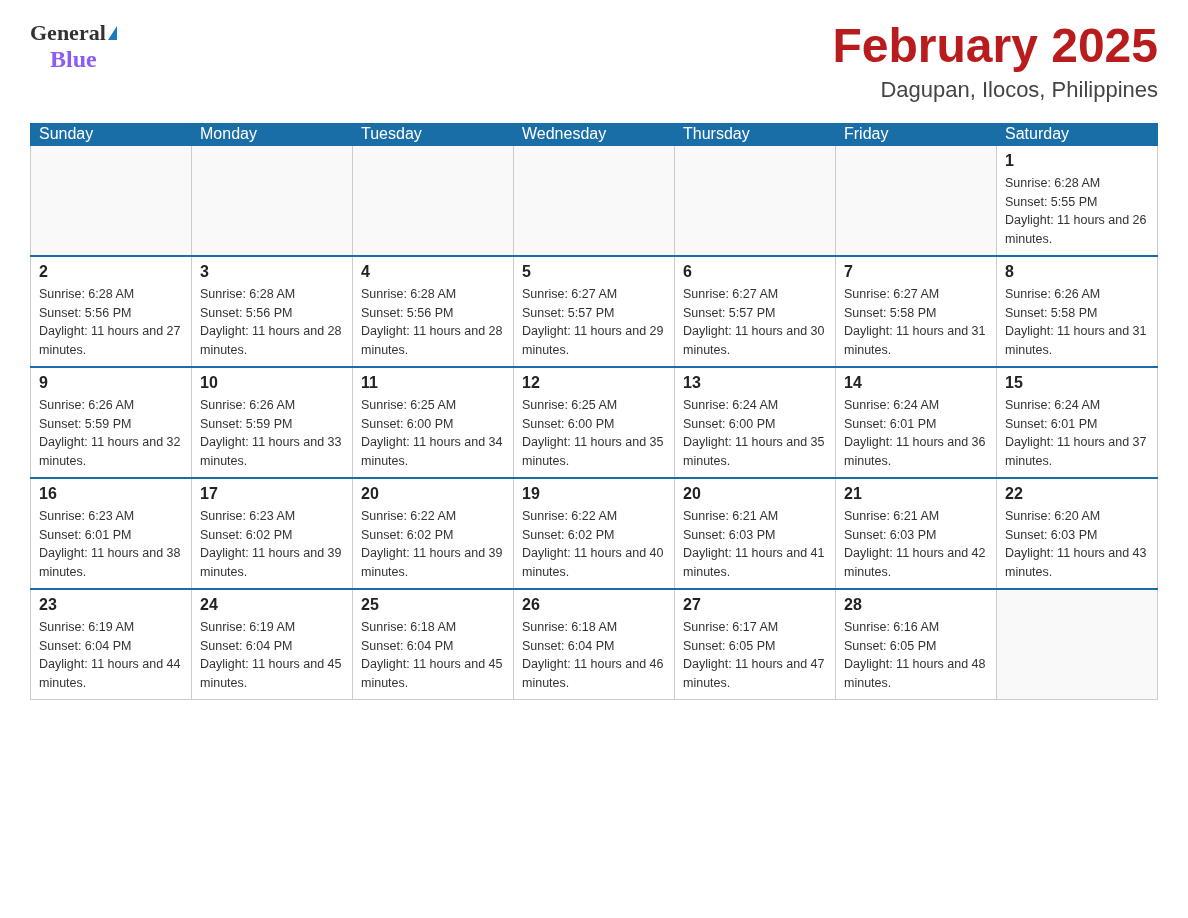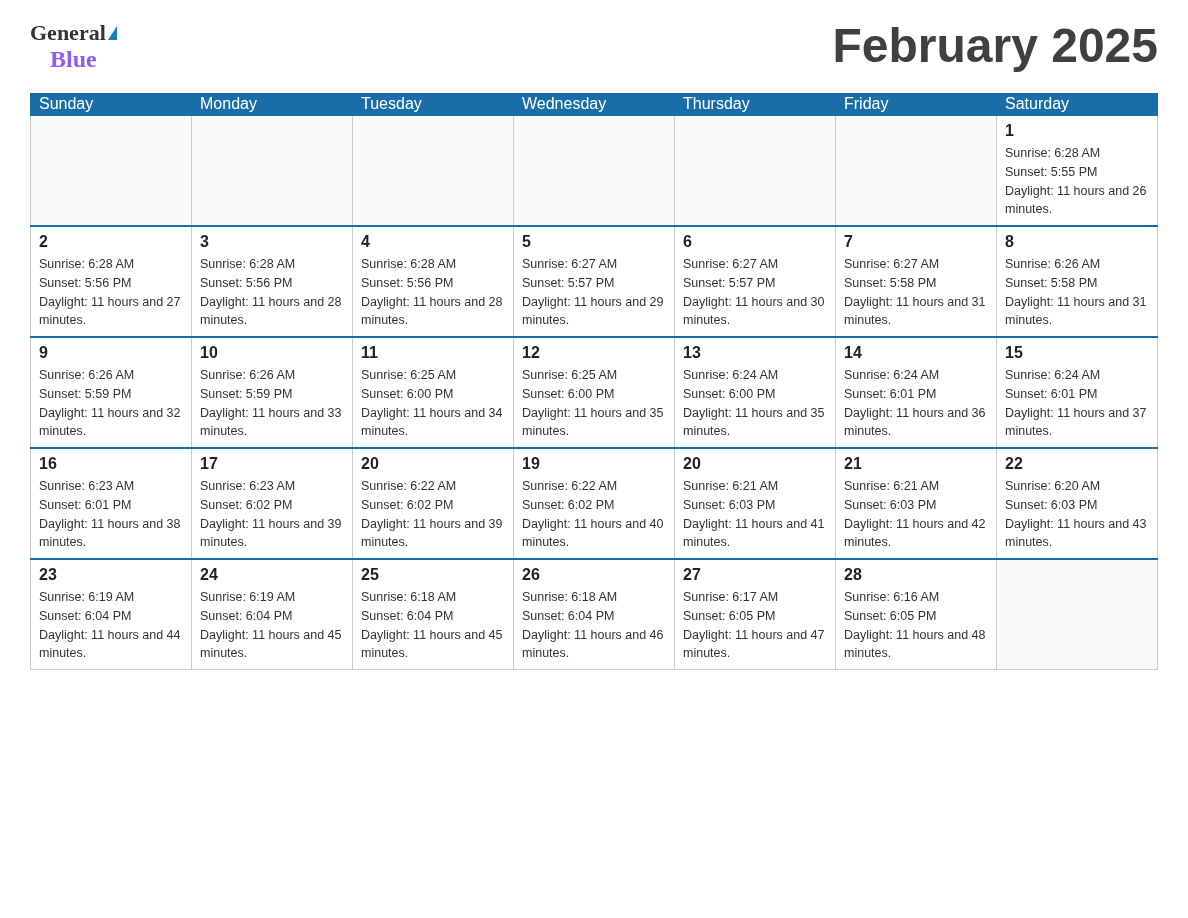--- a/index.html
+++ b/index.html
@@ -36,21 +36,21 @@
       display: flex;
       flex-direction: column;
       align-items: center;
     }
     .title-block {
       text-align: right;
     }
     .month-title {
       font-size: 48px;
       font-weight: bold;
-      color: #404040;
+      color: #b91c1c;
       line-height: 1.1;
     }
     .location-title {
       font-size: 22px;
       color: #444;
       margin-top: 4px;
     }
     .calendar {
       width: 100%;
       border-collapse: collapse;
@@ -104,20 +104,21 @@
           <div style="width:0; height:0; border-left:9px solid transparent; border-right:0px solid transparent; border-bottom:14px solid #1a7abf; margin-left:0;"></div>
         </div>
       </div>
       <div>
         <span class="logo-text-blue">Blue</span>
       </div>
     </div>
   </div>
   <div class="title-block">
     <div class="month-title">February 2025</div>
+    <div class="location-title">Dagupan, Ilocos, Philippines</div>
   </div>
 </div>
 
 <table class="calendar">
   <thead>
     <tr>
     <th>Sunday</th>
         <th>Monday</th>
         <th>Tuesday</th>
         <th>Wednesday</th>

